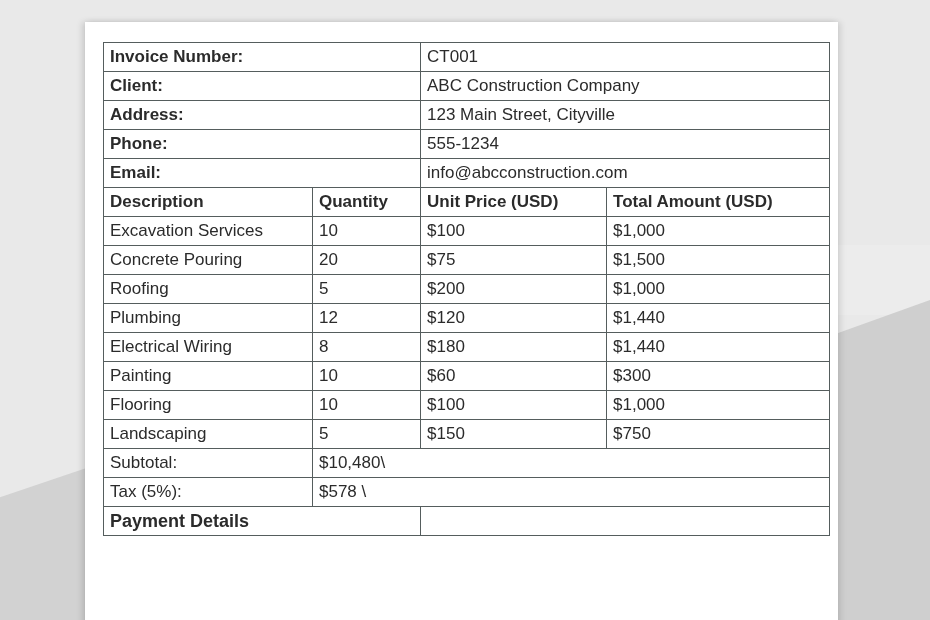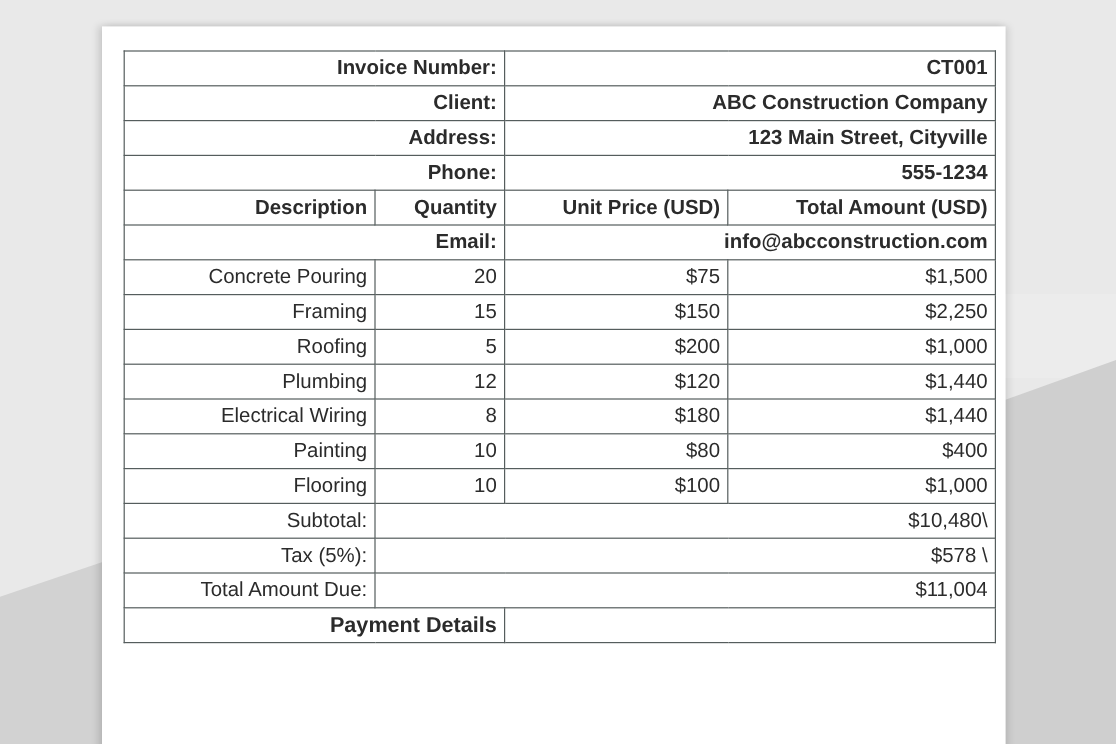--- a/index.html
+++ b/index.html
@@ -63,30 +63,30 @@
     width: 726px;
     border-collapse: collapse;
     table-layout: fixed;
     font-size: 17px;
     color: #2b2b2b;
   }
   #invoice-table td {
     border: 1.6px solid #555d5d;
     height: 28px;
     padding: 0 6px;
-    text-align: right;
+    text-align: left;
     vertical-align: middle;
     line-height: 1.05;
     white-space: nowrap;
     overflow: hidden;
   }
   .lbl { font-weight: bold; }
   .hdr { font-weight: bold; }
   .section-title { font-weight: bold; font-size: 18px; }
-  .val { font-weight: bold; border-radius: 14px; }
+  .val { font-weight: normal; border-radius: 14px; }
 </style>
 </head>
 <body>
 
 <div id="bg-layer">
   <div class="wedge-right-top"></div>
   <div class="wedge-right"></div>
   <div class="wedge-left"></div>
 </div>
 
@@ -110,42 +110,42 @@
       </tr>
       <tr>
         <td class="lbl" colspan="2">Address:</td>
         <td class="val" colspan="2">123 Main Street, Cityville</td>
       </tr>
       <tr>
         <td class="lbl" colspan="2">Phone:</td>
         <td class="val" colspan="2">555-1234</td>
       </tr>
       <tr>
+        <td class="lbl" colspan="2">Email:</td>
+        <td class="val" colspan="2">info@abcconstruction.com</td>
+      </tr>
+
+      <tr>
         <td class="hdr">Description</td>
         <td class="hdr">Quantity</td>
         <td class="hdr">Unit Price (USD)</td>
         <td class="hdr">Total Amount (USD)</td>
       </tr>
 
       <tr>
-        <td class="lbl" colspan="2">Email:</td>
-        <td class="val" colspan="2">info@abcconstruction.com</td>
+        <td>Excavation Services</td>
+        <td>10</td>
+        <td>$100</td>
+        <td>$1,000</td>
       </tr>
-
       <tr>
         <td>Concrete Pouring</td>
         <td>20</td>
         <td>$75</td>
         <td>$1,500</td>
-      </tr>
-      <tr>
-        <td>Framing</td>
-        <td>15</td>
-        <td>$150</td>
-        <td>$2,250</td>
       </tr>
       <tr>
         <td>Roofing</td>
         <td>5</td>
         <td>$200</td>
         <td>$1,000</td>
       </tr>
       <tr>
         <td>Plumbing</td>
         <td>12</td>
@@ -154,41 +154,43 @@
       </tr>
       <tr>
         <td>Electrical Wiring</td>
         <td>8</td>
         <td>$180</td>
         <td>$1,440</td>
       </tr>
       <tr>
         <td>Painting</td>
         <td>10</td>
-        <td>$80</td>
-        <td>$400</td>
+        <td>$60</td>
+        <td>$300</td>
       </tr>
       <tr>
         <td>Flooring</td>
         <td>10</td>
         <td>$100</td>
         <td>$1,000</td>
+      </tr>
+      <tr>
+        <td>Landscaping</td>
+        <td>5</td>
+        <td>$150</td>
+        <td>$750</td>
       </tr>
 
       <tr>
         <td>Subtotal:</td>
         <td colspan="3">$10,480\</td>
       </tr>
       <tr>
         <td>Tax (5%):</td>
         <td colspan="3">$578 \</td>
-      </tr>
-      <tr>
-        <td>Total Amount Due:</td>
-        <td colspan="3">$11,004</td>
       </tr>
 
       <tr>
         <td class="section-title" colspan="2">Payment Details</td>
         <td colspan="2"></td>
       </tr>
 
     </tbody>
   </table>
 </div>

